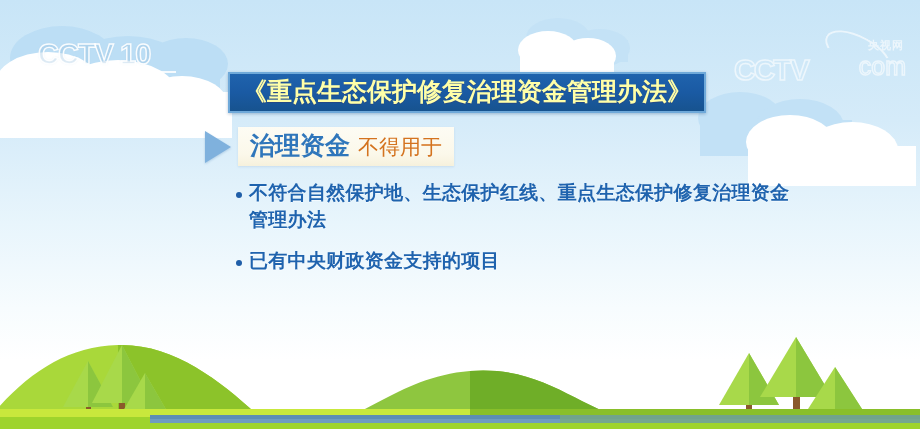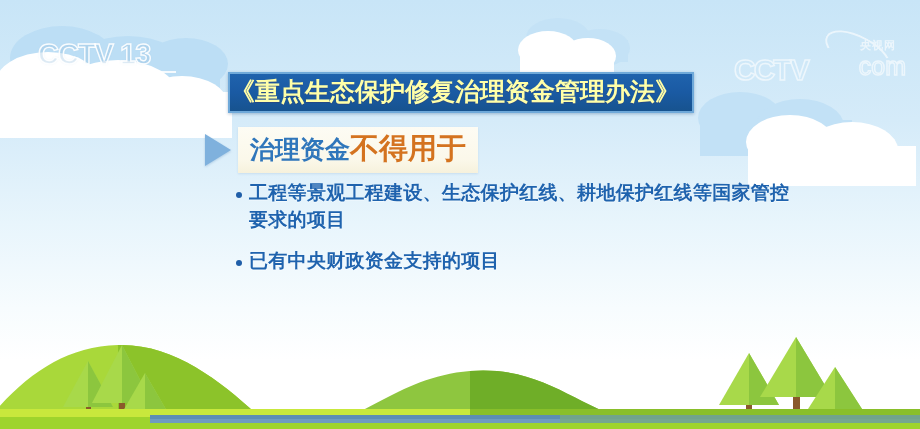--- a/index.html
+++ b/index.html
@@ -48,21 +48,21 @@
     z-index:6; pointer-events:none; opacity:.62;
   }
   #cctvcom .cc-big {
     position:absolute; left:0; top:17px;
     font-size:30px; font-weight:bold; letter-spacing:-2px;
     color:transparent;
     -webkit-text-stroke:1.5px #ffffff;
     text-stroke:1.5px #ffffff;
   }
   #cctvcom .cc-cn {
-    position:absolute; right:10px; top:2px;
+    position:absolute; right:2px; top:2px;
     font-size:11px; font-weight:bold; letter-spacing:1px; color:#ffffff;
   }
   #cctvcom .cc-com {
     position:absolute; right:0px; top:16px;
     font-size:25px; letter-spacing:0px;
     color:transparent;
     -webkit-text-stroke:1.4px #ffffff;
     text-stroke:1.4px #ffffff;
   }
   #cctvcom .cc-swoosh {
@@ -71,21 +71,21 @@
     border-right-color:transparent; border-bottom-color:transparent;
     transform:rotate(28deg);
   }
 
   
   #landscape { position:absolute; left:0; bottom:0; width:920px; height:110px; z-index:2; }
 
   
   #title-banner {
     position:absolute; left:228px; top:72px;
-    padding:3px 12px 5px 0;
+    padding:3px 12px 5px 12px;
     background:linear-gradient(180deg,#1f63ad 0%, #1a5aa3 50%, #17538f 100%);
     border:2px solid #6fa9d9;
     z-index:8;
     box-shadow:0 1px 3px rgba(20,60,110,0.30);
   }
   #title-banner .t-text {
     font-size:25px; font-weight:bold; letter-spacing:0px;
     color:#ffffa8; white-space:nowrap; line-height:1.15;
     text-shadow:0 1px 0 rgba(40,70,130,0.8);
   }
@@ -101,26 +101,27 @@
     border-bottom:16px solid transparent;
     border-left:26px solid #7fb1dd;
     margin-right:7px;
     filter:drop-shadow(0 1px 1px rgba(90,140,190,0.35));
   }
   #sub-box {
     background:linear-gradient(180deg,#fdfcf4 0%, #fbf8ea 70%, #f6f1dc 100%);
     padding:2px 12px 4px 12px;
     display:flex; align-items:baseline; white-space:nowrap;
     box-shadow:0 1px 2px rgba(120,160,200,0.22);
+    gap:8px;
   }
   #sub-box .s-blue {
     font-size:25px; font-weight:bold; color:#2f76bb; letter-spacing:0px;
   }
   #sub-box .s-orange {
-    font-size:29px; font-weight:bold; color:#d4731f; letter-spacing:0px;
+    font-size:21px; font-weight:normal; color:#d4731f; letter-spacing:0px;
   }
 
   
   #bullets {
     position:absolute; left:236px; top:180px; width:560px; z-index:8;
   }
   .bullet {
     display:flex; align-items:flex-start; margin-bottom:14px;
   }
   .bullet .dot {
@@ -172,21 +173,21 @@
       <rect x="700" y="120" width="152" height="36" fill="#c2e1f6"></rect>
     </g>
     <g>
       <ellipse cx="790" cy="142" rx="44" ry="27" fill="#ffffff"></ellipse>
       <ellipse cx="852" cy="150" rx="46" ry="28" fill="#ffffff"></ellipse>
       <rect x="748" y="146" width="168" height="40" fill="#ffffff"></rect>
     </g>
   </svg>
 
   <div id="cctv13">
-    <div class="c13-main">CCTV 13</div>
+    <div class="c13-main">CCTV 10</div>
     <div class="c13-rule"></div>
     <div class="c13-sub">新闻</div>
   </div>
 
   <div id="cctvcom">
     <div class="cc-swoosh"></div>
     <div class="cc-big">CCTV</div>
     <div class="cc-cn">央视网</div>
     <div class="cc-com">com</div>
   </div>
@@ -249,21 +250,21 @@
     <div id="sub-arrow"></div>
     <div id="sub-box">
       <span class="s-blue">治理资金</span>
       <span class="s-orange">不得用于</span>
     </div>
   </div>
 
   <div id="bullets">
     <div class="bullet">
       <span class="dot"></span>
-      <span class="btext">工程等景观工程建设、生态保护红线、耕地保护红线等国家管控要求的项目</span>
+      <span class="btext">不符合自然保护地、生态保护红线、重点生态保护修复治理资金管理办法</span>
     </div>
     <div class="bullet">
       <span class="dot"></span>
       <span class="btext">已有中央财政资金支持的项目</span>
     </div>
   </div>
 
 </div>
 
 </body></html>

